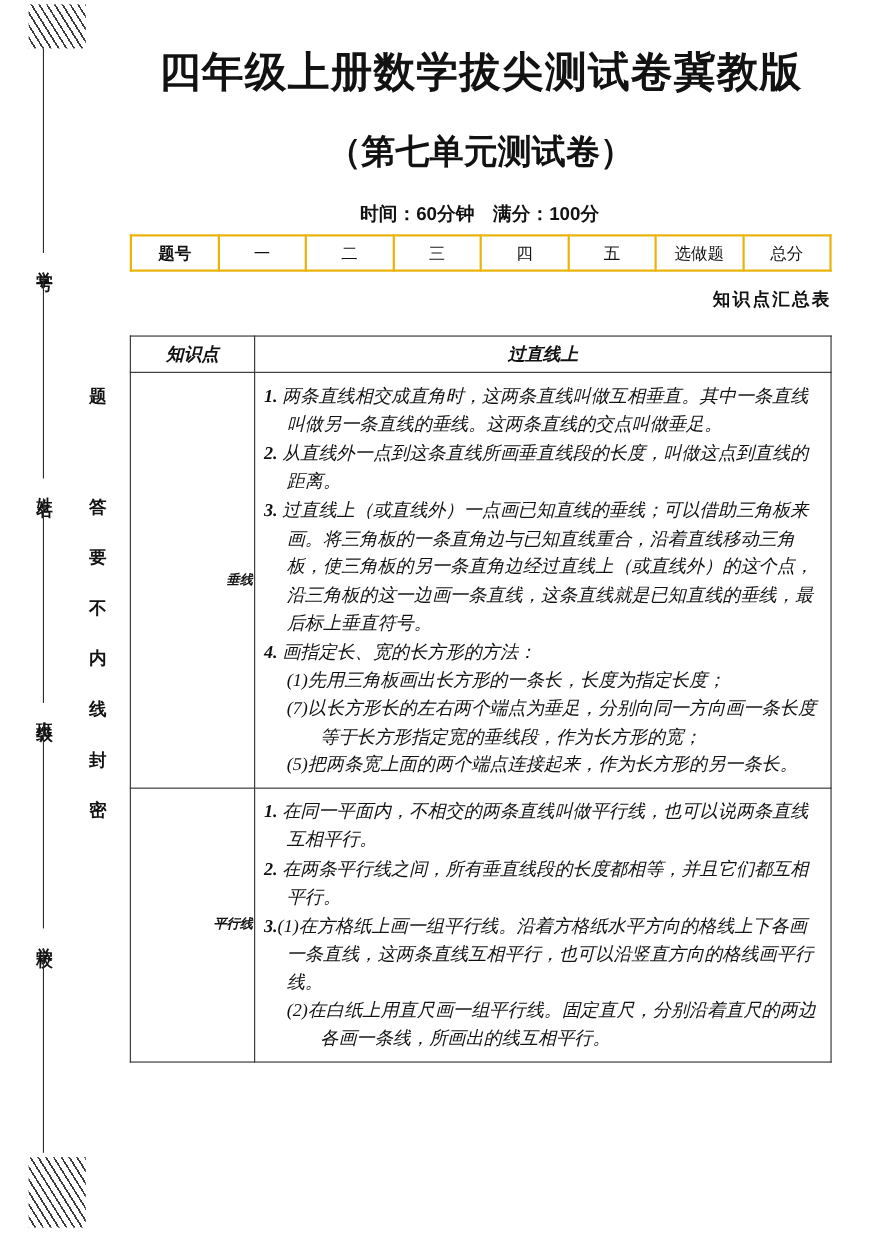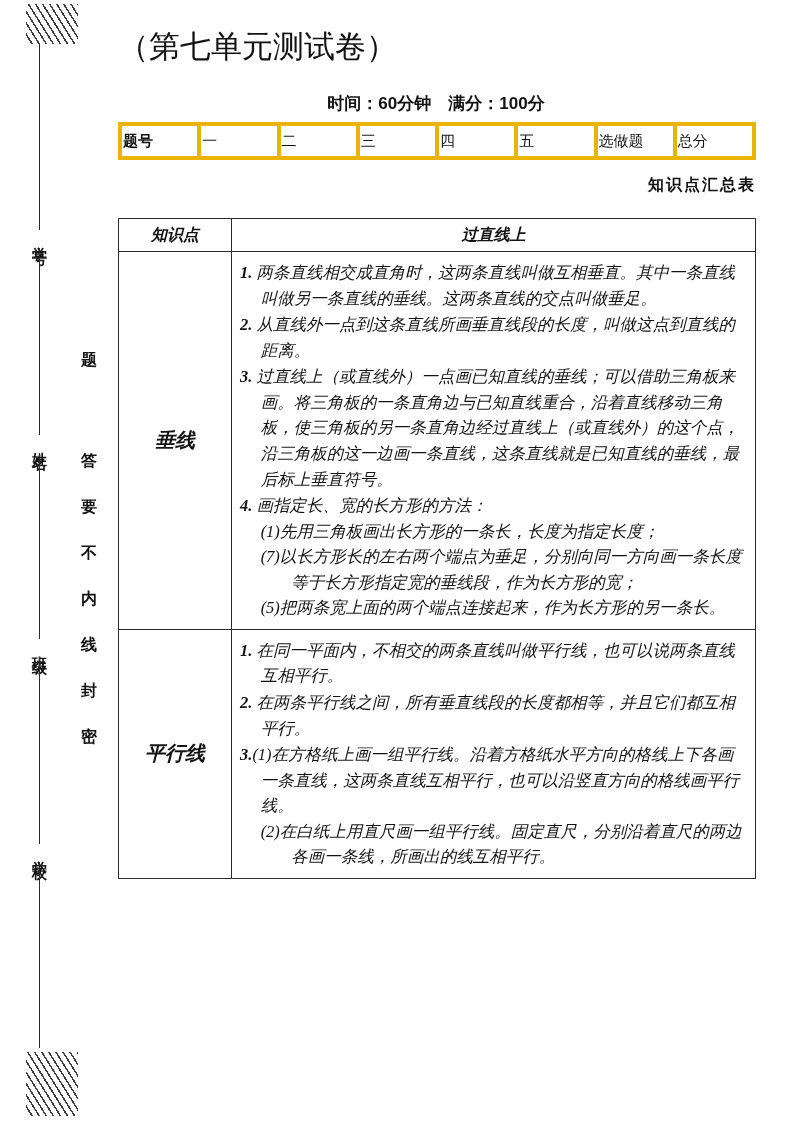--- a/index.html
+++ b/index.html
@@ -35,47 +35,47 @@
   .seal-char + .seal-char { margin-top:25px; }
   .seal-char:nth-child(2) { margin-top:80px; }
 
   
   .content { position:absolute; left:118px; top:0; width:638px; }
   .title {
     margin-top:40px; text-align:center; font-size:38px; font-weight:bold;
     font-family:"Liberation Sans", sans-serif; letter-spacing:1px; white-space:nowrap;
   }
   .subtitle {
-    margin-top:26px; font-size:31px; font-weight:normal;
+    margin-top:26px; text-align:center; font-size:31px; font-weight:bold;
     font-family:"Liberation Sans", sans-serif;
   }
   .meta {
     margin-top:24px; text-align:center; font-size:17px; font-weight:bold;
     font-family:"Liberation Sans", sans-serif; padding-right:2px;
   }
 
   table { border-collapse:collapse; }
   .score-table { margin-top:7px; width:100%; table-layout:fixed; }
   .score-table td {
-    border:4px solid #eab308; height:28px; font-size:15px;
+    border:2px solid #eab308; height:28px; text-align:center; font-size:15px;
   }
   .score-table td.lbl { font-weight:bold; }
 
   .kcaption {
     margin-top:15px; text-align:right; font-size:16px; font-weight:bold;
     letter-spacing:2px; font-family:"Liberation Sans", sans-serif;
   }
   .ktable { margin-top:22px; width:100%;font-style:italic; }
   .ktable th, .ktable td { border:1px solid #2b2b2b; }
   .ktable th {
     height:30px; font-size:16px; font-weight:bold;
     font-family:"Liberation Sans", sans-serif;
   }
   .ktable th.topic-h { width:110px; }
-  .topic-cell { text-align:center; vertical-align:middle; font-size:20px; font-weight:bold; }
+  .topic-cell { text-align:right; vertical-align:middle; font-size:12px; font-weight:bold; }
   .content-cell { padding:8px 10px 8px 8px; font-size:16.5px; line-height:1.55; }
   .item { padding-left:1.25em; text-indent:-1.25em; }
   .item + .item { margin-top:1px; }
   .item .num { font-weight:bold; }
   .sub { padding-left:1.85em; text-indent:-1.85em; }
 </style>
 </head>
 <body>
 
 <div class="page">
@@ -100,20 +100,21 @@
         <div class="seal-char">不</div>
         <div class="seal-char">内</div>
         <div class="seal-char">线</div>
         <div class="seal-char">封</div>
         <div class="seal-char">密</div>
       </div>
     <div class="hatch hatch-bottom"></div>
   </div>
 
   <div class="content">
+    <div class="title">四年级上册数学拔尖测试卷冀教版</div>
     <div class="subtitle">（第七单元测试卷）</div>
     <div class="meta">时间：60分钟　满分：100分</div>
 
     <table class="score-table">
       <tbody>
         <tr>
             <td class="lbl">题号</td>
             <td>一</td>
             <td>二</td>
             <td>三</td>

